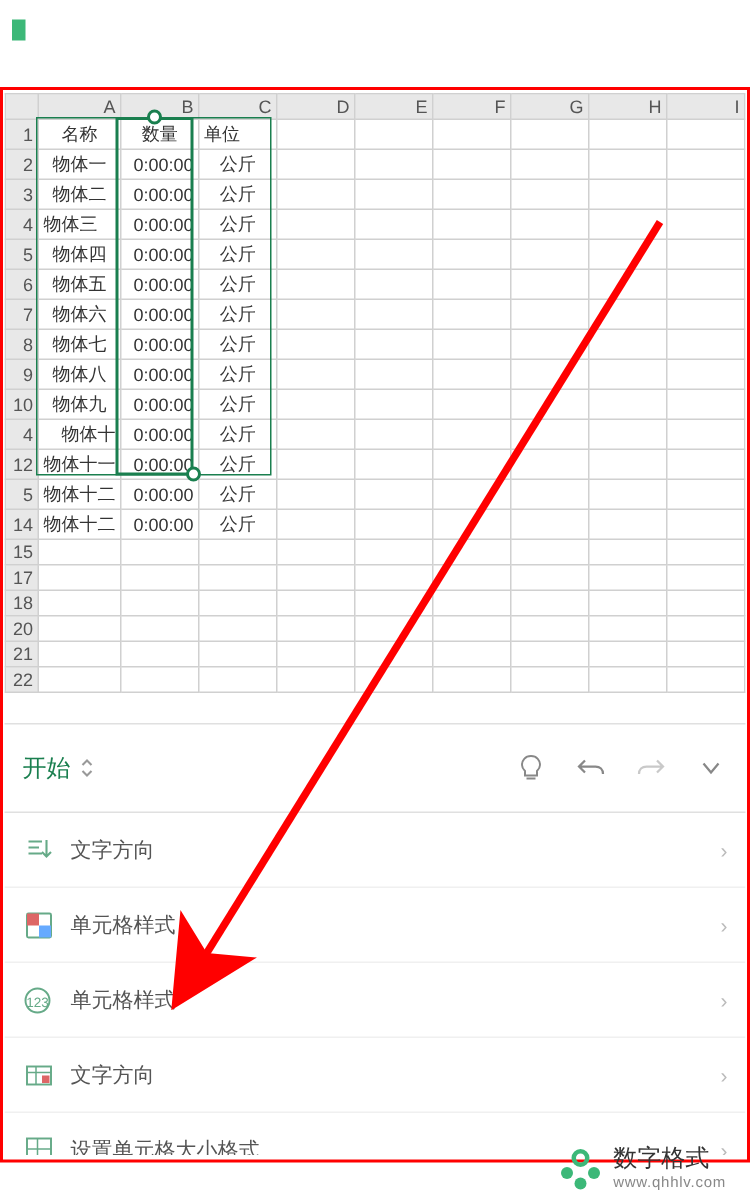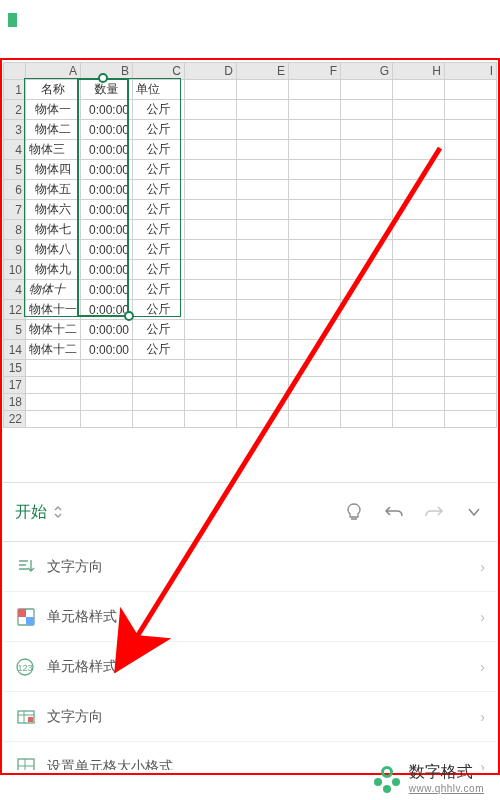--- a/index.html
+++ b/index.html
@@ -22,21 +22,21 @@
 .toolbar .spacer{flex:1;}
 .toolbar .ticon{color:#888;margin-left:18px;display:flex;align-items:center;justify-content:center;width:22px;height:22px;}
 .menu{position:absolute;left:3px;right:3px;top:542px;bottom:30px;overflow:hidden;}
 .menu-item{display:flex;align-items:center;height:50px;border-bottom:1px solid #f0f0f0;padding:0 12px;color:#555;font-size:14px;}
 .menu-item .micon{width:22px;height:22px;margin-right:10px;display:flex;align-items:center;justify-content:center;}
 .menu-item .label{flex:1;}
 .menu-item .chev-r{color:#bbb;font-size:14px;}
 .watermark{position:absolute;right:16px;bottom:6px;display:flex;align-items:center;gap:6px;z-index:10;}
 .watermark .logo{color:#3cb878;}
 .watermark .txt{font-size:16px;color:#333;}
-.watermark .url{font-size:10px;color:#888;letter-spacing:0.5px;text-decoration:underline;}
+.watermark .url{font-size:10px;color:#888;letter-spacing:0.5px;}
 </style>
 </head>
 <body>
 
 <div class="topbar">
   <div class="green-dash"></div>
 </div>
 
 <div class="sheet">
   <table id="grid">
@@ -168,21 +168,21 @@
           <td style="text-align:center;">公斤</td>
           <td style=""></td>
           <td style=""></td>
           <td style=""></td>
           <td style=""></td>
           <td style=""></td>
           <td style=""></td>
         </tr>
         <tr>
           <th class="rowhdr">4</th>
-          <td style="text-align:left;font-style:italic;">物体十</td>
+          <td style="text-align:right;">物体十</td>
           <td style="text-align:right;">0:00:00</td>
           <td style="text-align:center;">公斤</td>
           <td style=""></td>
           <td style=""></td>
           <td style=""></td>
           <td style=""></td>
           <td style=""></td>
           <td style=""></td>
         </tr>
         <tr>
@@ -240,20 +240,44 @@
           <td style="text-align:center;"></td>
           <td style=""></td>
           <td style=""></td>
           <td style=""></td>
           <td style=""></td>
           <td style=""></td>
           <td style=""></td>
         </tr>
         <tr>
           <th class="rowhdr">18</th>
+          <td style="text-align:center;"></td>
+          <td style="text-align:right;"></td>
+          <td style="text-align:center;"></td>
+          <td style=""></td>
+          <td style=""></td>
+          <td style=""></td>
+          <td style=""></td>
+          <td style=""></td>
+          <td style=""></td>
+        </tr>
+        <tr>
+          <th class="rowhdr">20</th>
+          <td style="text-align:center;"></td>
+          <td style="text-align:right;"></td>
+          <td style="text-align:center;"></td>
+          <td style=""></td>
+          <td style=""></td>
+          <td style=""></td>
+          <td style=""></td>
+          <td style=""></td>
+          <td style=""></td>
+        </tr>
+        <tr>
+          <th class="rowhdr">21</th>
           <td style="text-align:center;"></td>
           <td style="text-align:right;"></td>
           <td style="text-align:center;"></td>
           <td style=""></td>
           <td style=""></td>
           <td style=""></td>
           <td style=""></td>
           <td style=""></td>
           <td style=""></td>
         </tr>

